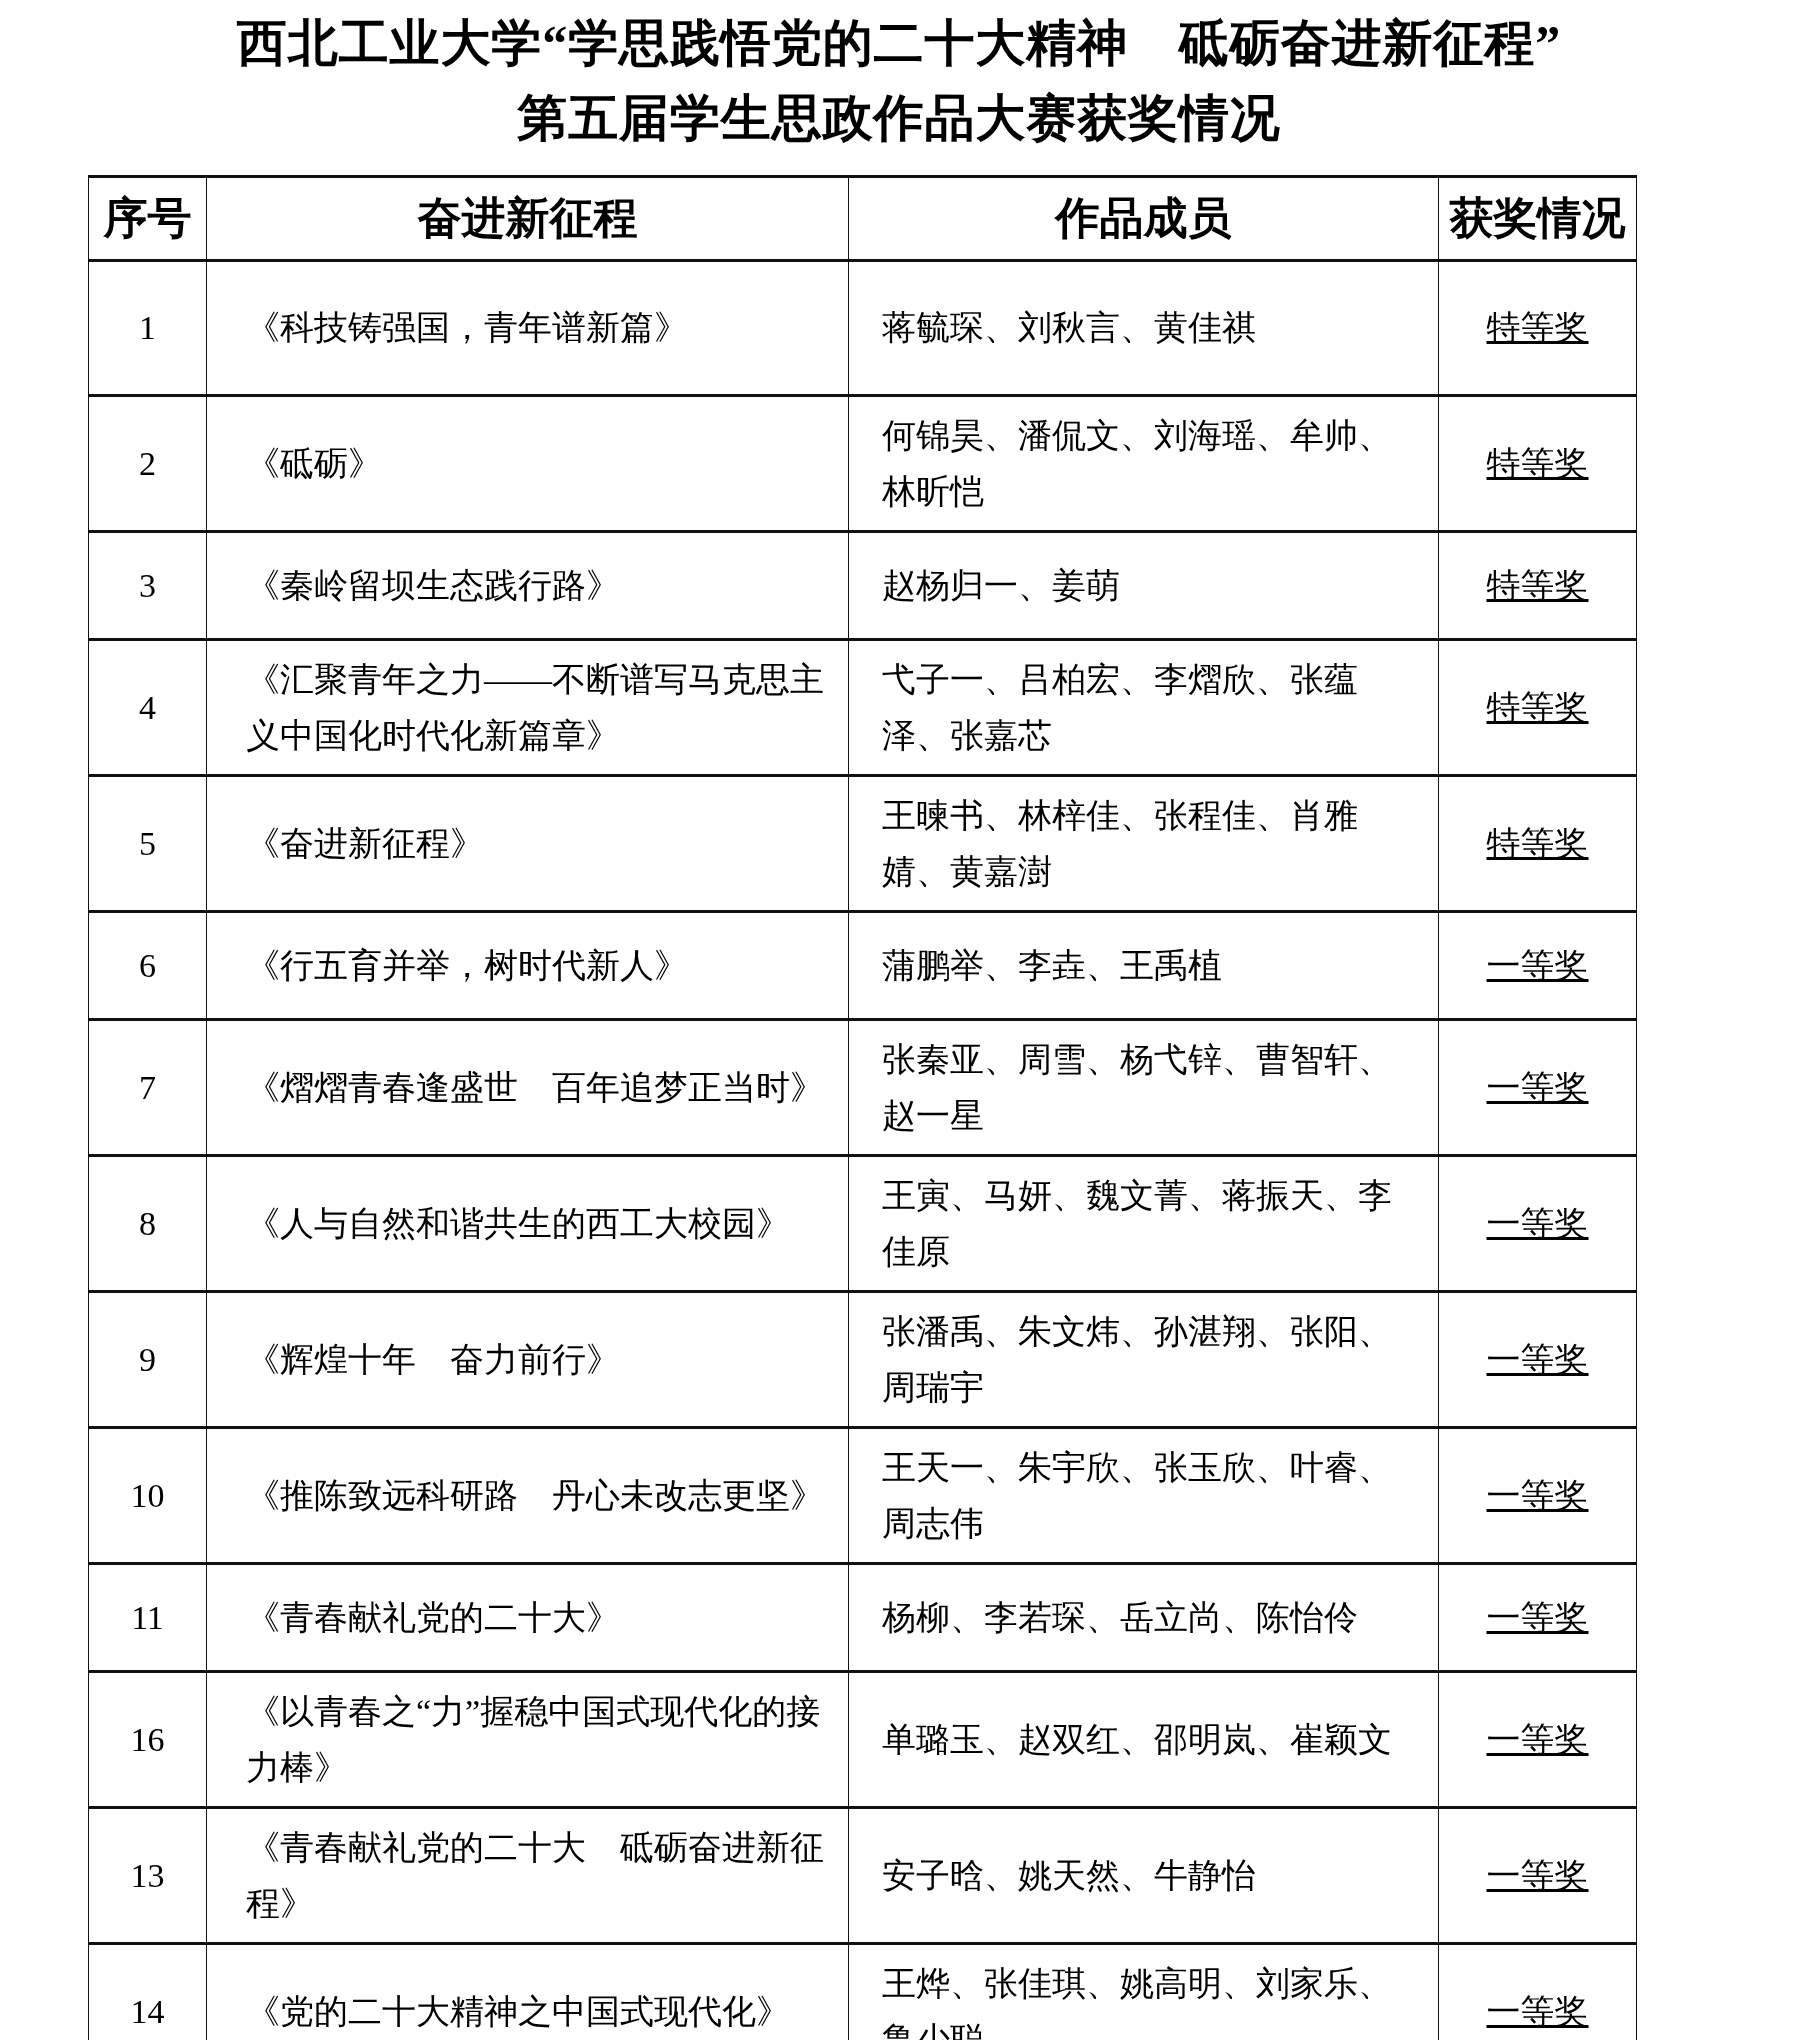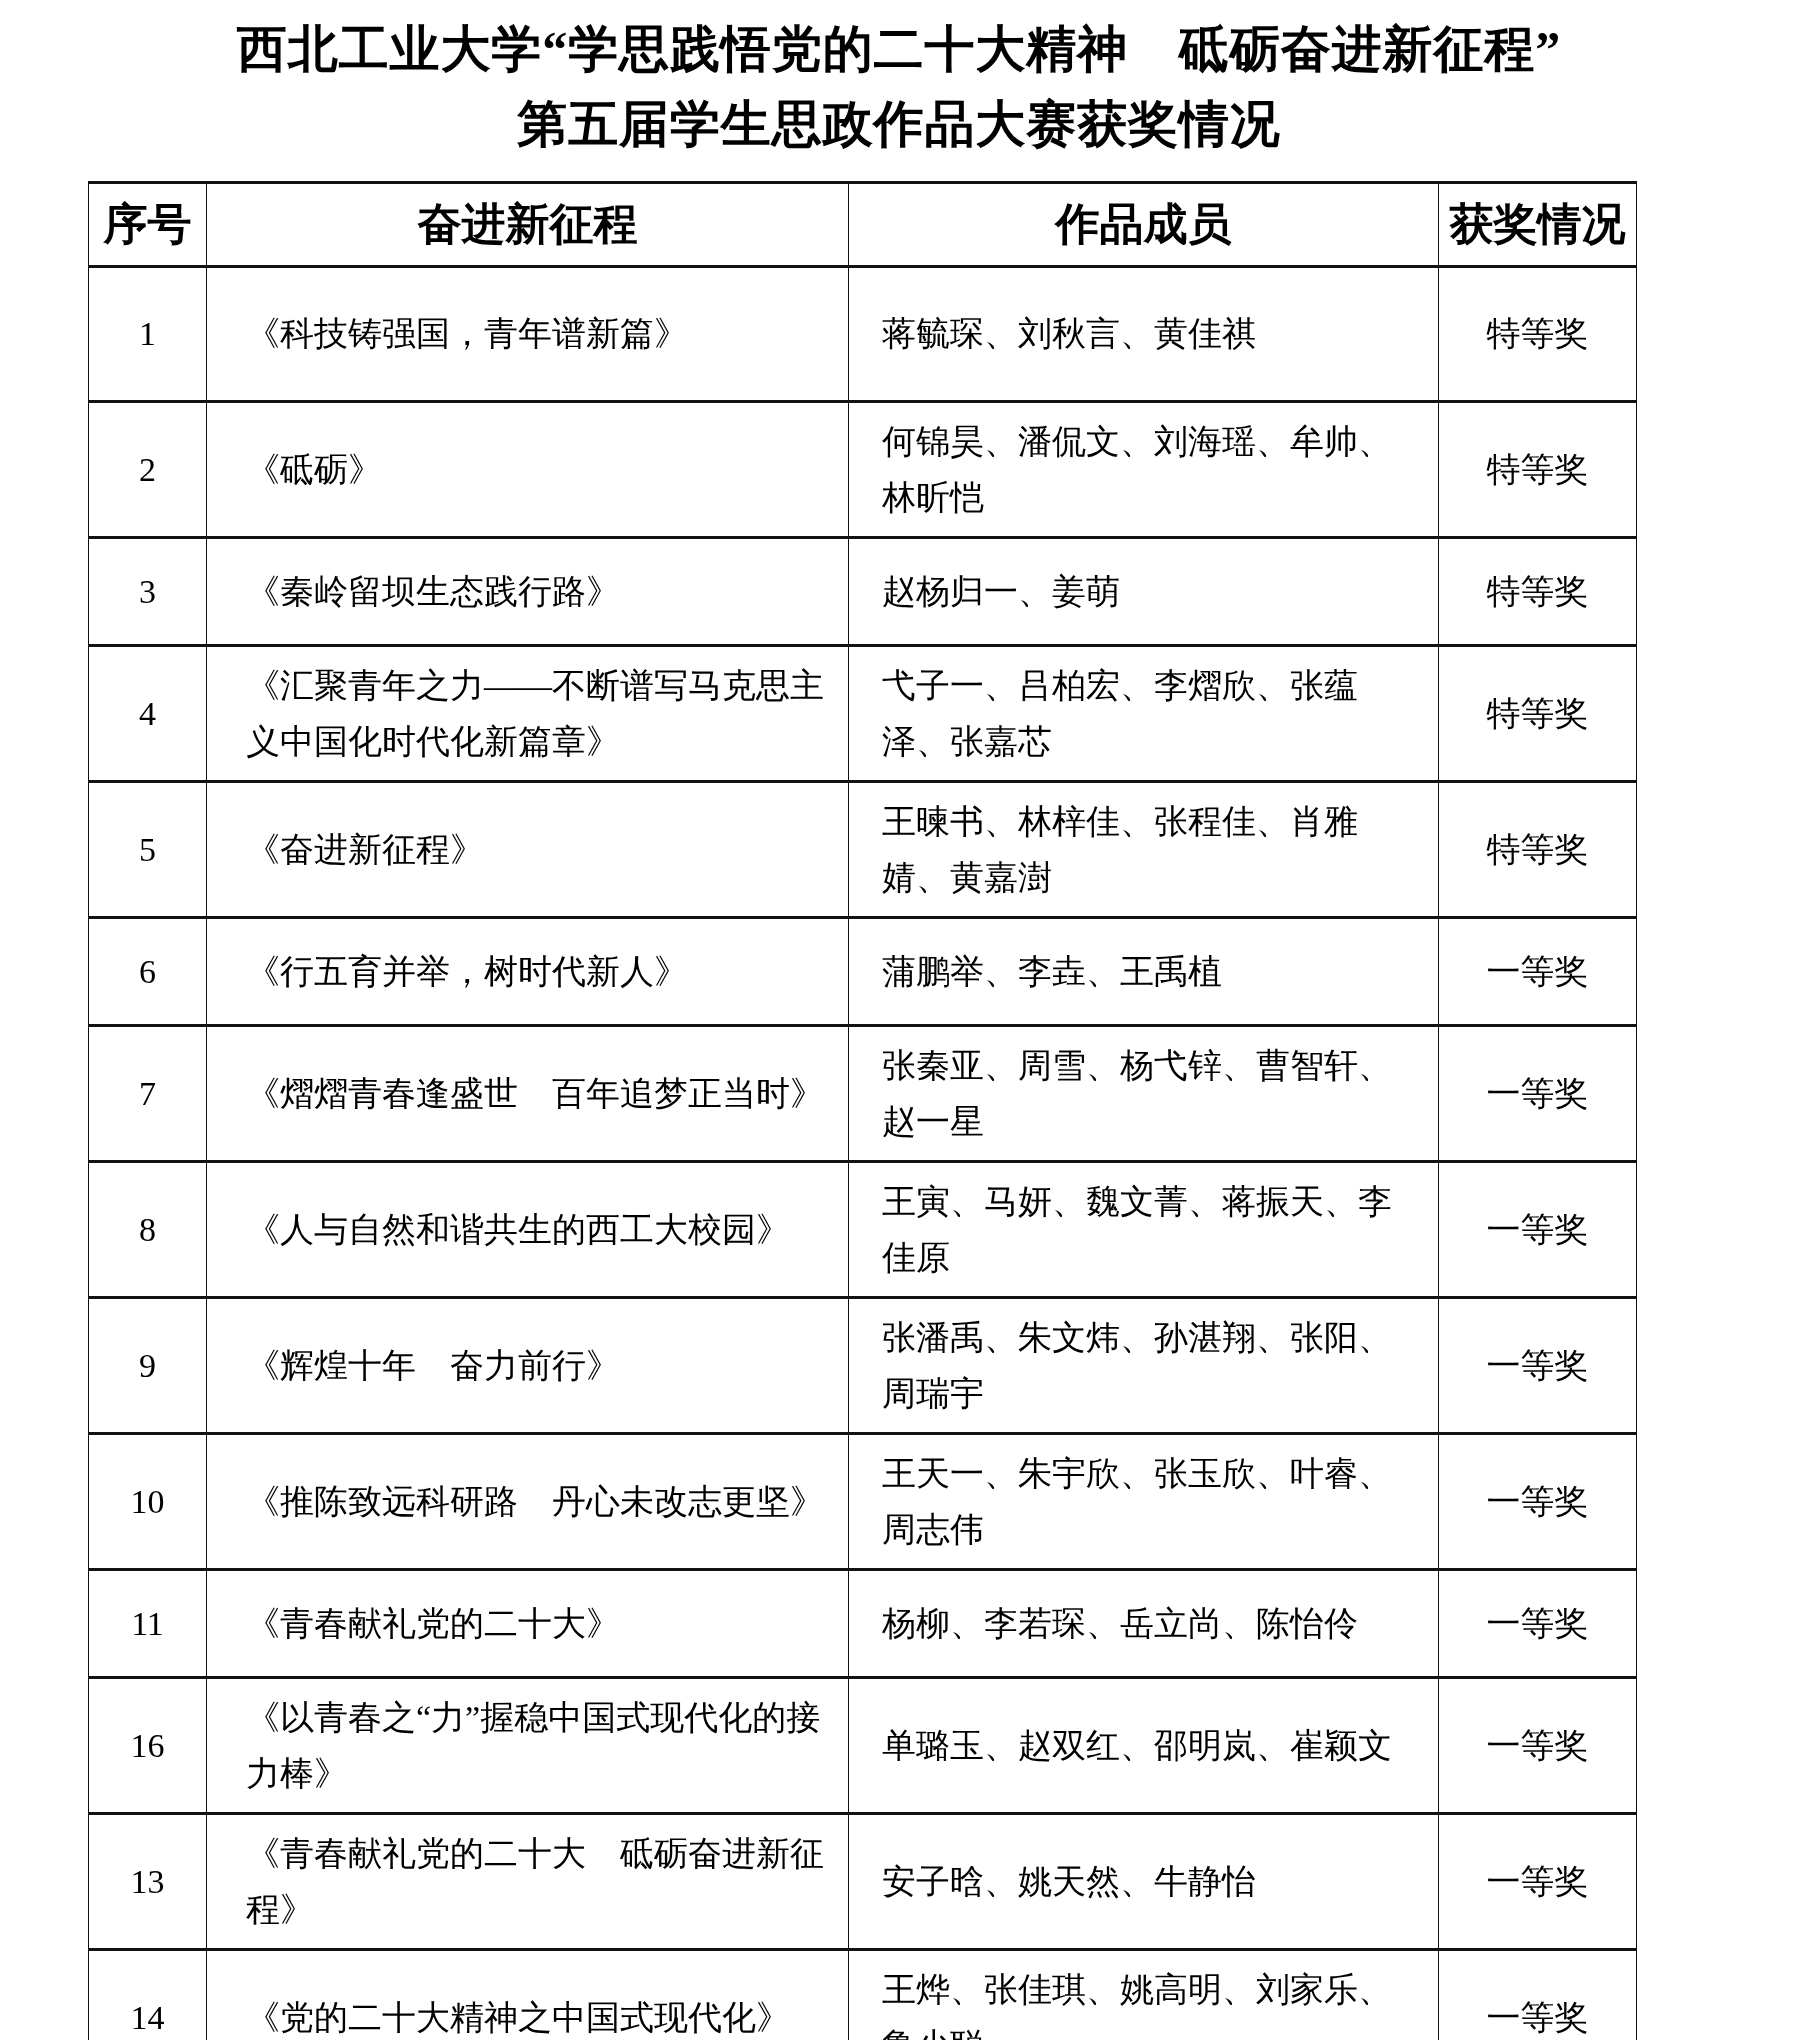--- a/index.html
+++ b/index.html
@@ -5,21 +5,21 @@
   html,body { margin:0; padding:0; background:#ffffff; }
   .page {
     position: relative;
     width: 1798px;
     min-height: 2041px;
     background: #ffffff;
     color: #000000;
     font-family: "Liberation Serif", "DejaVu Serif", serif;
     overflow: hidden;
   }
-  .title-block { padding-top: 12px; text-align: center; }
+  .title-block { padding-top: 6px; text-align: center; }
   .title-line {
     font-size: 50px;
     font-weight: bold;
     line-height: 75px;
     letter-spacing: 0.9px;
     white-space: nowrap;
   }
   table.awards {
     border-collapse: collapse;
     table-layout: fixed;
@@ -42,21 +42,21 @@
     text-align: center;
     height: 81px;
     padding: 0 3.5px;
   }
   table.awards td { font-size: 34px; line-height: 56px; }
   tr.r-tall td  { height: 111px; }
   tr.r-short td { height: 84px; }
   td.c-no    { text-align: center; font-size: 32px; }
   td.c-work  { text-align: left; padding: 10.5px 21px 10.5px 39px; }
   td.c-members { text-align: left; padding: 10.5px 17.6px 10.5px 33px; }
-  td.c-award { text-align: center; }
+  td.c-award { text-align: center; text-decoration: underline; }
 </style>
 </head>
 <body>
 
 <div class="page">
 
   <div class="title-block">
     <div class="title-line">西北工业大学“学思践悟党的二十大精神　砥砺奋进新征程”</div>
     <div class="title-line">第五届学生思政作品大赛获奖情况</div>
   </div>

